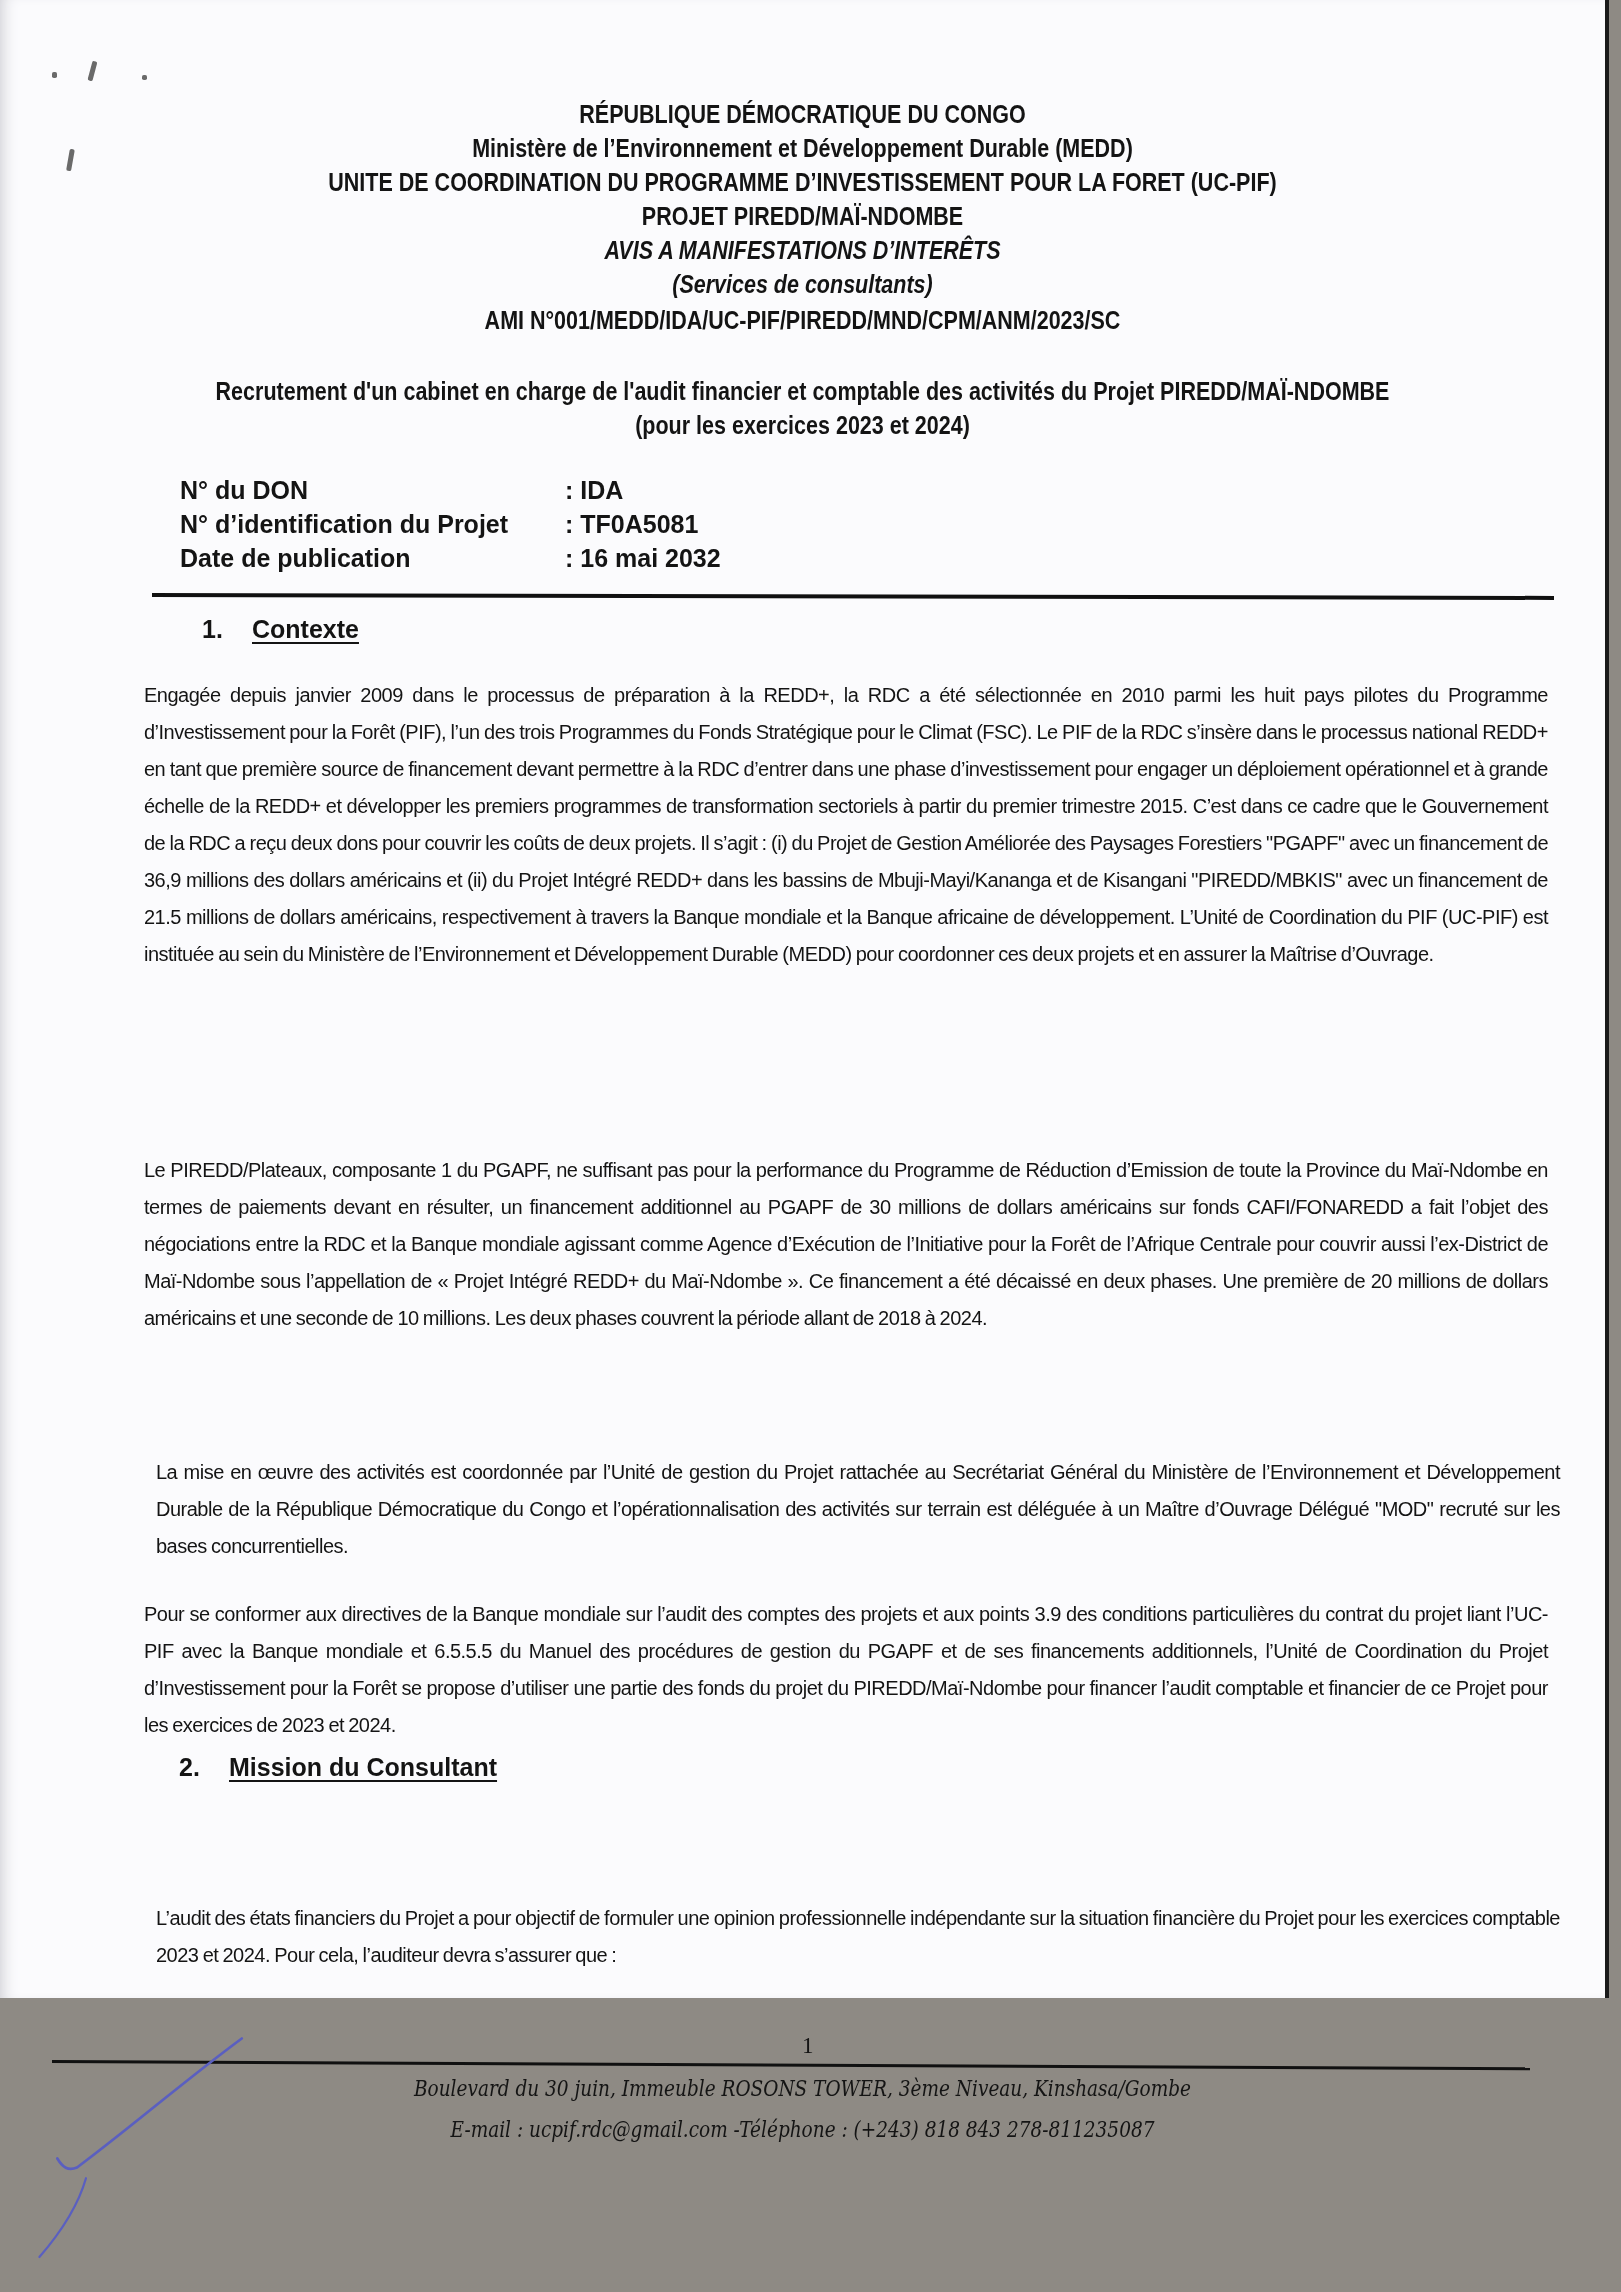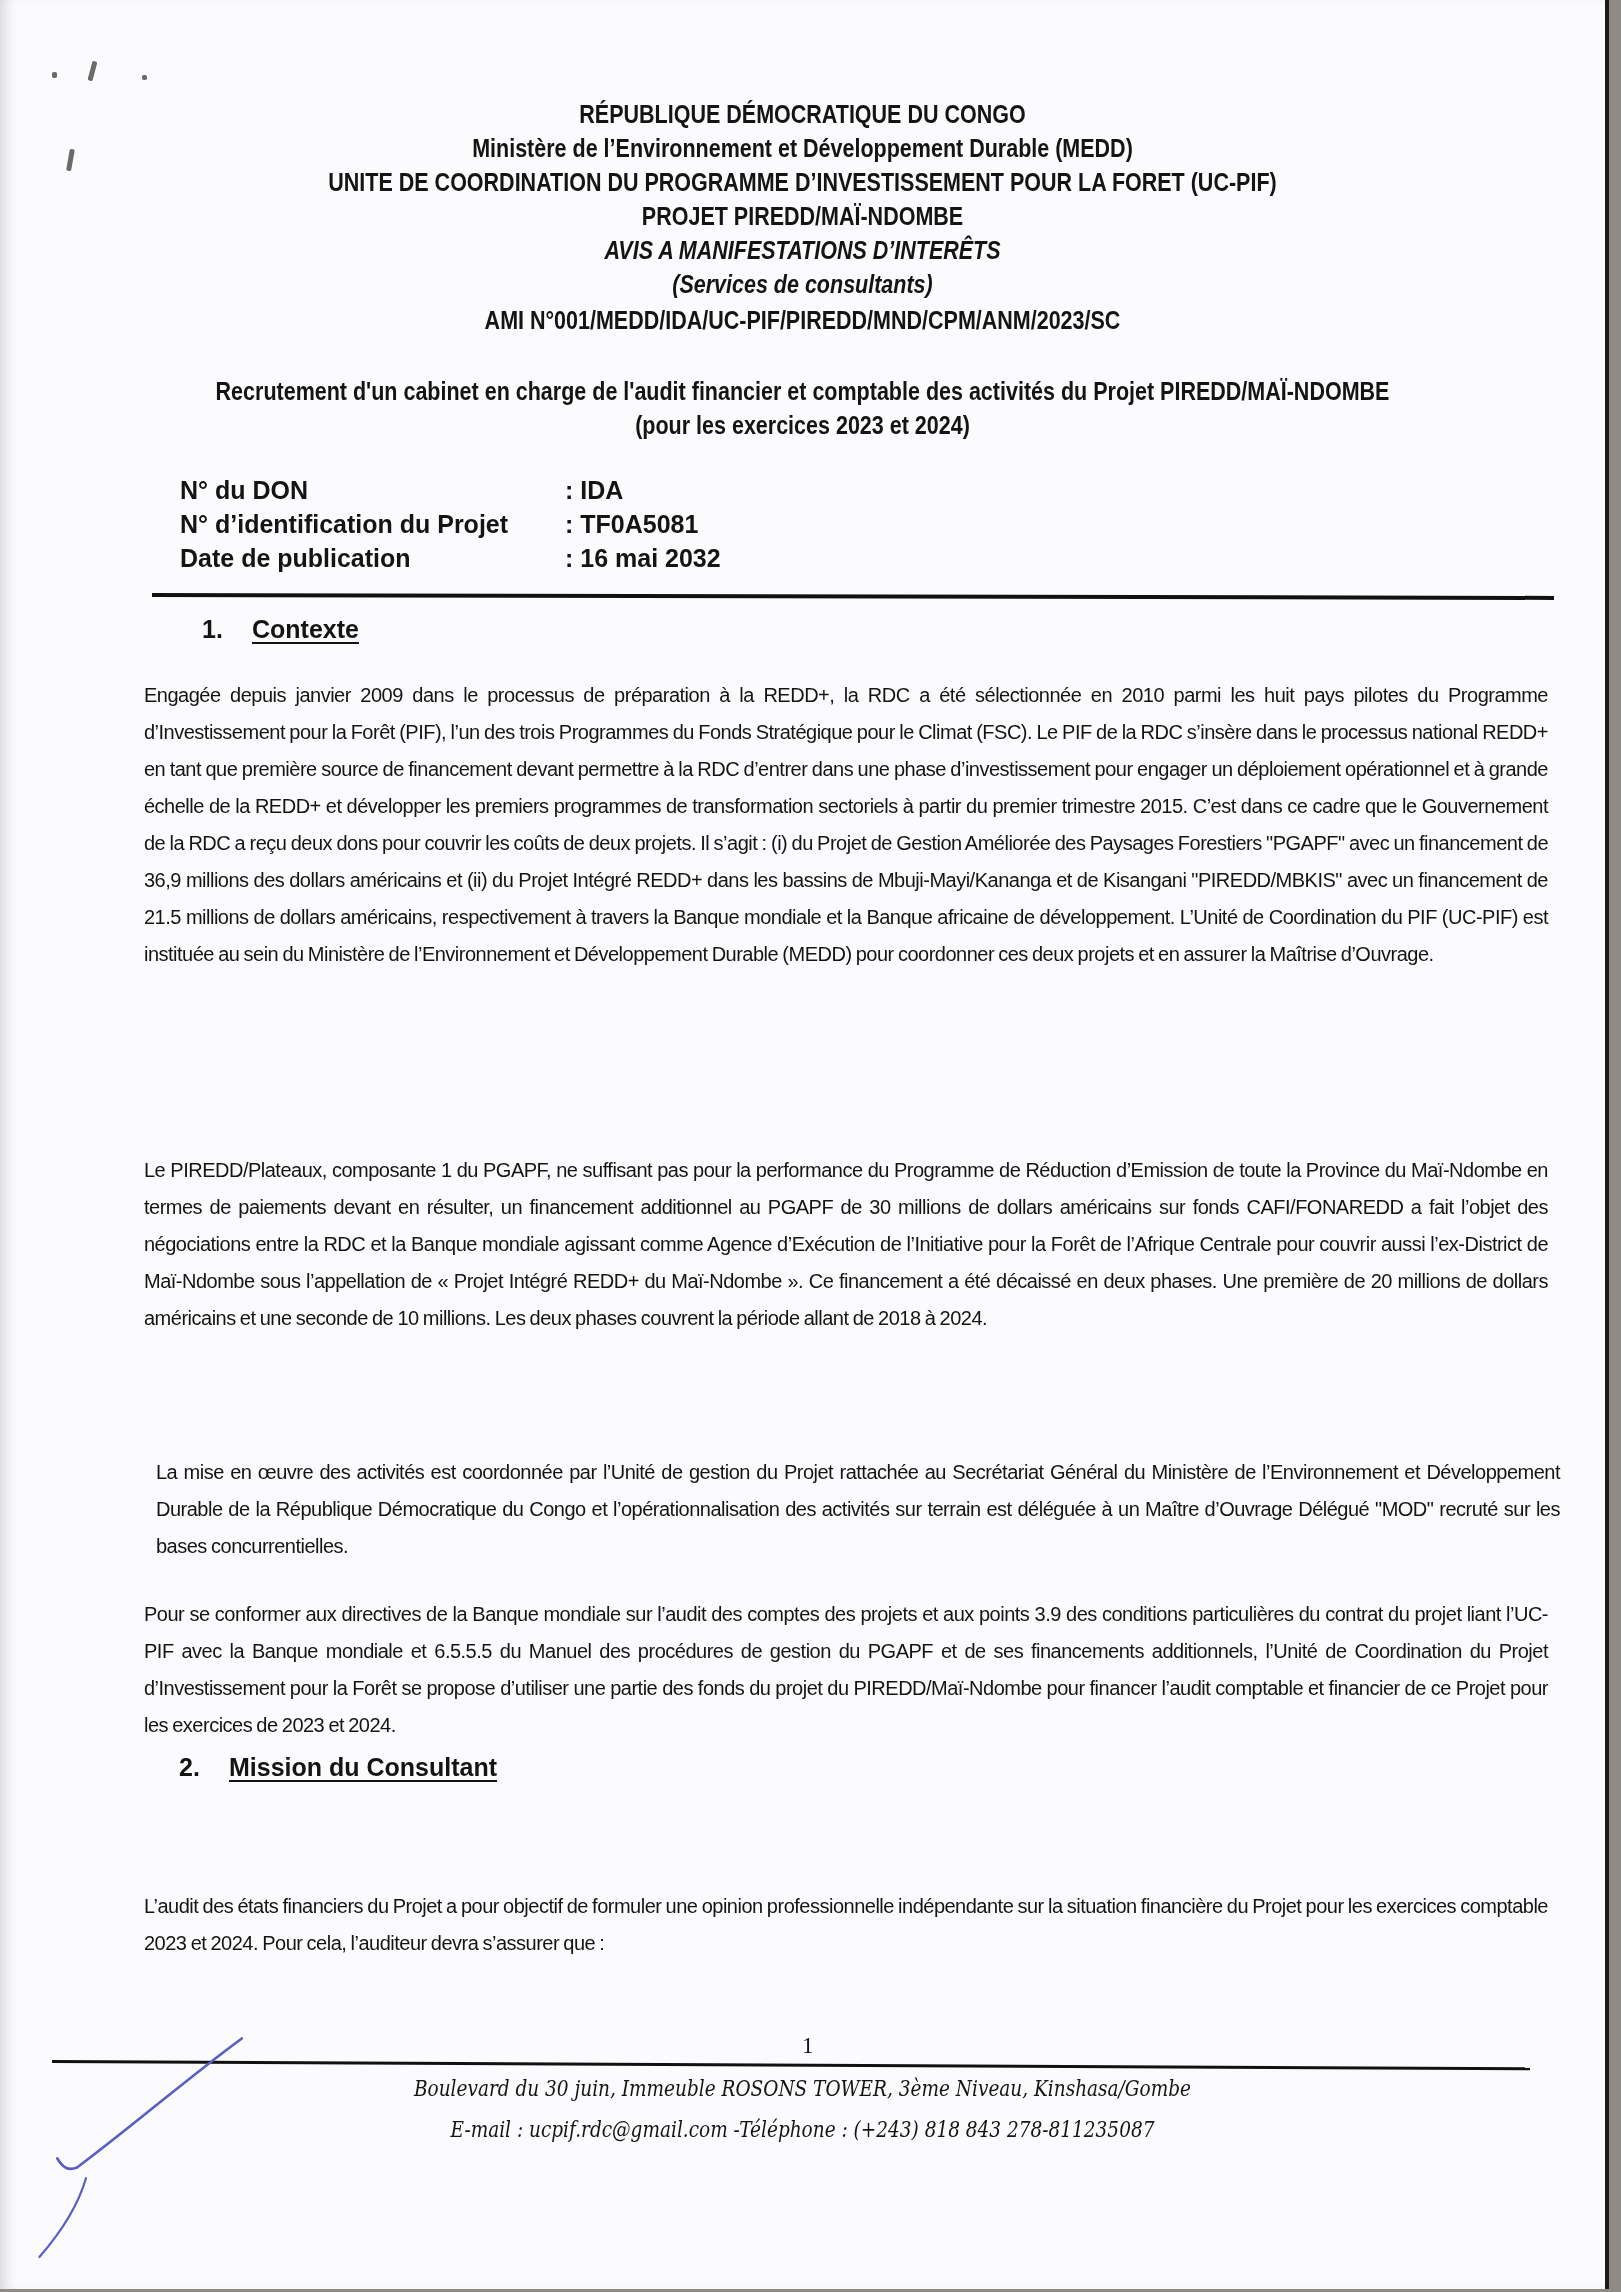--- a/index.html
+++ b/index.html
@@ -3,21 +3,21 @@
 <meta charset="utf-8">
 <style>
   html, body { margin: 0; padding: 0; }
   body {
     width: 1621px; height: 2293px; position: relative; overflow: hidden;
     background: #8e8a84;
     font-family: "Liberation Sans", sans-serif;
     color: #141414;
   }
   .page {
-    position: absolute; left: 0; top: 0; width: 1605px; height: 2289px;
+    position: absolute; left: 0; top: 0; width: 1605px; height: 1998px;
     background: #fbfbfd;
     border-right: 4.5px solid #1a1a1a;
     box-shadow: inset 12.5px 0 16px -10.7px #c9c9cf;
   }
   .scan-mark { position: absolute; background: #6a6a6a; border-radius: 1.8px; }
   .center-block { position: absolute; left: 0; width: 1605px; text-align: center; }
   .hdr { font-weight: bold; font-size: 25px; line-height: 34px; transform: scaleX(0.86); transform-origin: center; }
   .hdr.italic { font-style: italic; }
   .sub-title { font-weight: bold; font-size: 25px; line-height: 34px; transform: scaleX(0.86); transform-origin: center; }
   .info-table { position: absolute; left: 156px; top: 473px; font-weight: bold; font-size: 25px; line-height: 34px; margin-left: 24px; }
@@ -83,21 +83,21 @@
   </div>
 
   <p class="para" style="top:677px;margin:0;">Engagée depuis janvier 2009 dans le processus de préparation à la REDD+, la RDC a été sélectionnée en 2010 parmi les huit pays pilotes du Programme d’Investissement pour la Forêt (PIF), l’un des trois Programmes du Fonds Stratégique pour le Climat (FSC). Le PIF de la RDC s’insère dans le processus national REDD+ en tant que première source de financement devant permettre à la RDC d’entrer dans une phase d’investissement pour engager un déploiement opérationnel et à grande échelle de la REDD+ et développer les premiers programmes de transformation sectoriels à partir du premier trimestre 2015. C’est dans ce cadre que le Gouvernement de la RDC a reçu deux dons pour couvrir les coûts de deux projets. Il s’agit : (i) du Projet de Gestion Améliorée des Paysages Forestiers "PGAPF" avec un financement de 36,9 millions des dollars américains et (ii) du Projet Intégré REDD+ dans les bassins de Mbuji-Mayi/Kananga et de Kisangani "PIREDD/MBKIS" avec un financement de 21.5 millions de dollars américains, respectivement à travers la Banque mondiale et la Banque africaine de développement. L’Unité de Coordination du PIF (UC-PIF) est instituée au sein du Ministère de l’Environnement et Développement Durable (MEDD) pour coordonner ces deux projets et en assurer la Maîtrise d’Ouvrage.</p>
   <p class="para" style="top:1152px;margin:0;">Le PIREDD/Plateaux, composante 1 du PGAPF, ne suffisant pas pour la performance du Programme de Réduction d’Emission de toute la Province du Maï-Ndombe en termes de paiements devant en résulter, un financement additionnel au PGAPF de 30 millions de dollars américains sur fonds CAFI/FONAREDD a fait l’objet des négociations entre la RDC et la Banque mondiale agissant comme Agence d’Exécution de l’Initiative pour la Forêt de l’Afrique Centrale pour couvrir aussi l’ex-District de Maï-Ndombe sous l’appellation de « Projet Intégré REDD+ du Maï-Ndombe ». Ce financement a été décaissé en deux phases. Une première de 20 millions de dollars américains et une seconde de 10 millions. Les deux phases couvrent la période allant de 2018 à 2024.</p>
   <p class="para" style="top:1442px;margin:12px;">La mise en œuvre des activités est coordonnée par l’Unité de gestion du Projet rattachée au Secrétariat Général du Ministère de l’Environnement et Développement Durable de la République Démocratique du Congo et l’opérationnalisation des activités sur terrain est déléguée à un Maître d’Ouvrage Délégué "MOD" recruté sur les bases concurrentielles.</p>
   <p class="para" style="top:1596px;margin:0;">Pour se conformer aux directives de la Banque mondiale sur l’audit des comptes des projets et aux points 3.9 des conditions particulières du contrat du projet liant l’UC-PIF avec la Banque mondiale et 6.5.5.5 du Manuel des procédures de gestion du PGAPF et de ses financements additionnels, l’Unité de Coordination du Projet d’Investissement pour la Forêt se propose d’utiliser une partie des fonds du projet du PIREDD/Maï-Ndombe pour financer l’audit comptable et financier de ce Projet pour les exercices de 2023 et 2024.</p>
 
   <div class="section-heading" style="left:179px;top:1751px;">
     <span class="num">2.</span><span class="title">Mission du Consultant</span>
   </div>
-  <p class="para" style="top:1888px;margin:0;">L’audit des états financiers du Projet a pour objectif de formuler une opinion professionnelle indépendante sur la situation financière du Projet pour les exercices comptable 2023 et 2024. Pour cela, l’auditeur devra s’assurer que :</p>
+  <p class="para" style="top:1888px;margin:12px;">L’audit des états financiers du Projet a pour objectif de formuler une opinion professionnelle indépendante sur la situation financière du Projet pour les exercices comptable 2023 et 2024. Pour cela, l’auditeur devra s’assurer que :</p>
 
   <div class="page-number">1</div>
   <div class="rule-footer"></div>
   <div class="footer-line" style="top:2074px;">Boulevard du 30 juin, Immeuble ROSONS TOWER, 3ème Niveau, Kinshasa/Gombe</div>
   <div class="footer-line" style="top:2115px;">E-mail : ucpif.rdc@gmail.com  -Téléphone : (+243) 818 843 278-811235087</div>
 </div>
 
 <svg class="pen" viewBox="0 0 1810 2560">
   <path d="M64 2410 C70 2420, 76 2424, 86 2420 C140 2380, 210 2320, 270 2276" fill="none" stroke="#5a5fc0" stroke-width="3" stroke-linecap="round"></path>
   <path d="M96 2432 C88 2460, 70 2490, 44 2520" fill="none" stroke="#5a5fc0" stroke-width="2.5" stroke-linecap="round"></path>

